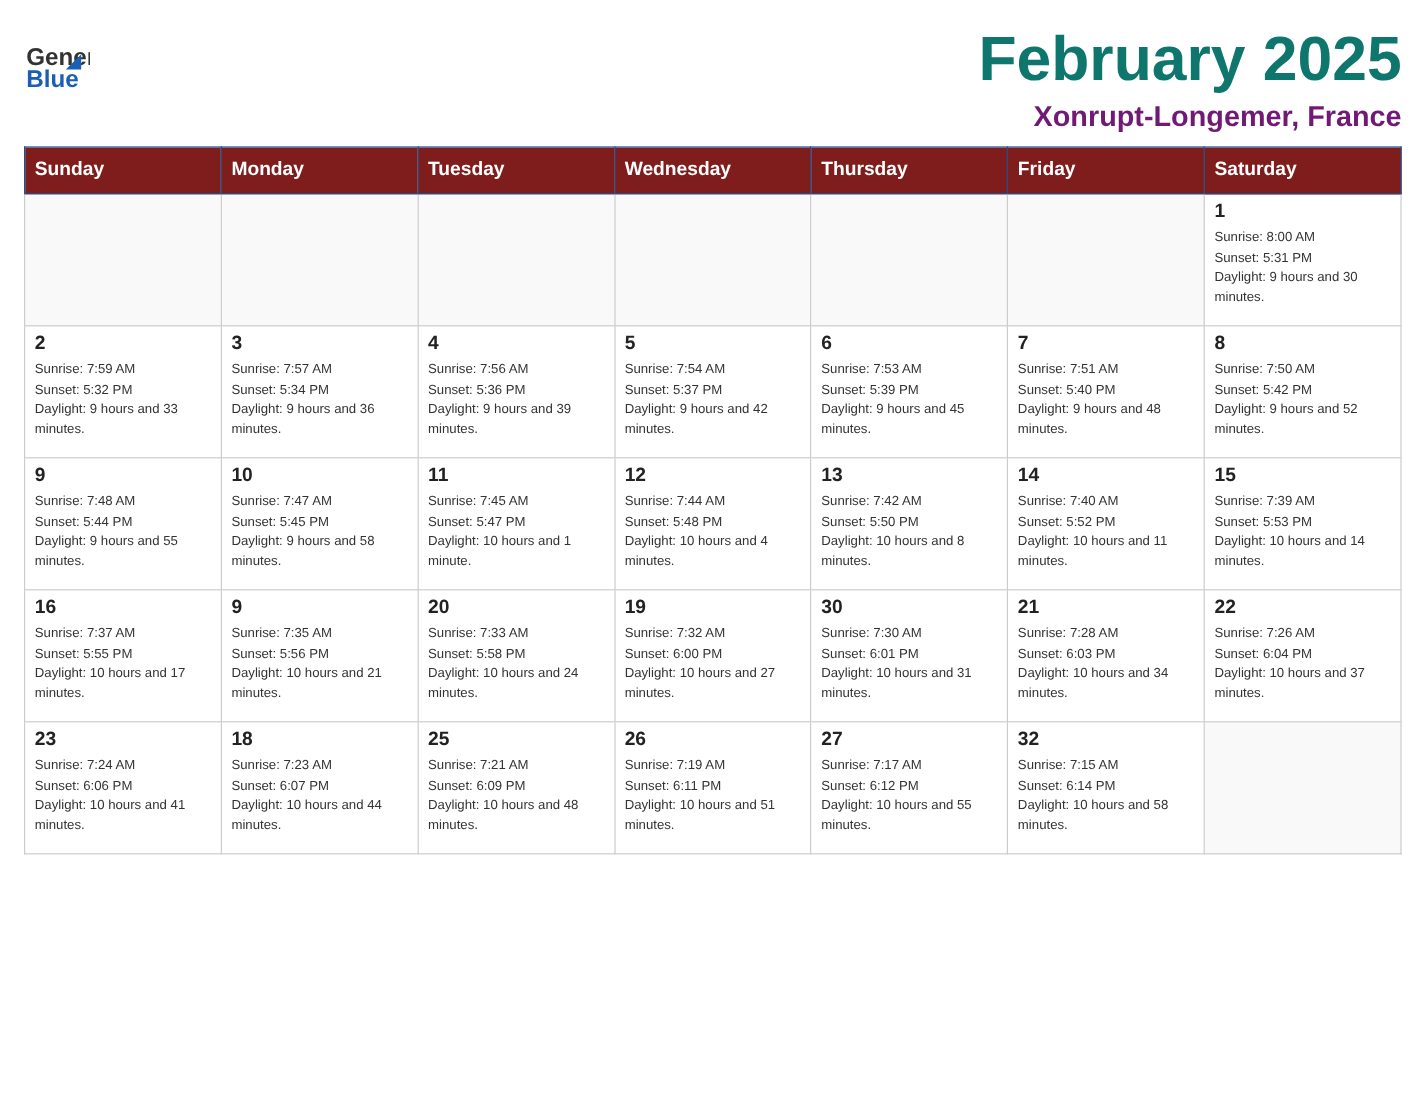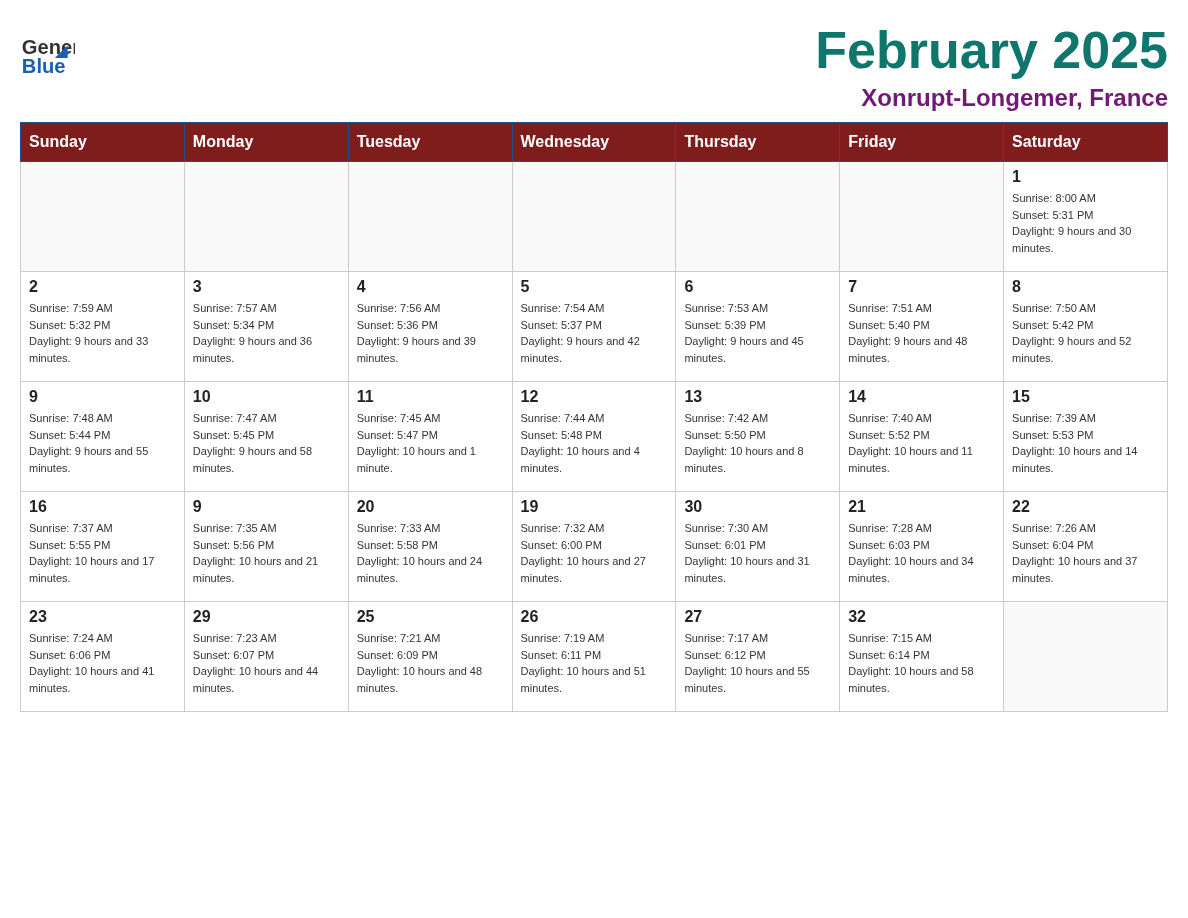--- a/index.html
+++ b/index.html
@@ -218,21 +218,21 @@
           <span class="day-number">22</span>
           <div class="day-info">Sunrise: 7:26 AM<br>Sunset: 6:04 PM<br>Daylight: 10 hours and 37 minutes.</div>
         </td>
       </tr>
       <tr class="week-row">
         <td>
           <span class="day-number">23</span>
           <div class="day-info">Sunrise: 7:24 AM<br>Sunset: 6:06 PM<br>Daylight: 10 hours and 41 minutes.</div>
         </td>
         <td>
-          <span class="day-number">29</span>
+          <span class="day-number">18</span>
           <div class="day-info">Sunrise: 7:23 AM<br>Sunset: 6:07 PM<br>Daylight: 10 hours and 44 minutes.</div>
         </td>
         <td>
           <span class="day-number">25</span>
           <div class="day-info">Sunrise: 7:21 AM<br>Sunset: 6:09 PM<br>Daylight: 10 hours and 48 minutes.</div>
         </td>
         <td>
           <span class="day-number">26</span>
           <div class="day-info">Sunrise: 7:19 AM<br>Sunset: 6:11 PM<br>Daylight: 10 hours and 51 minutes.</div>
         </td>

